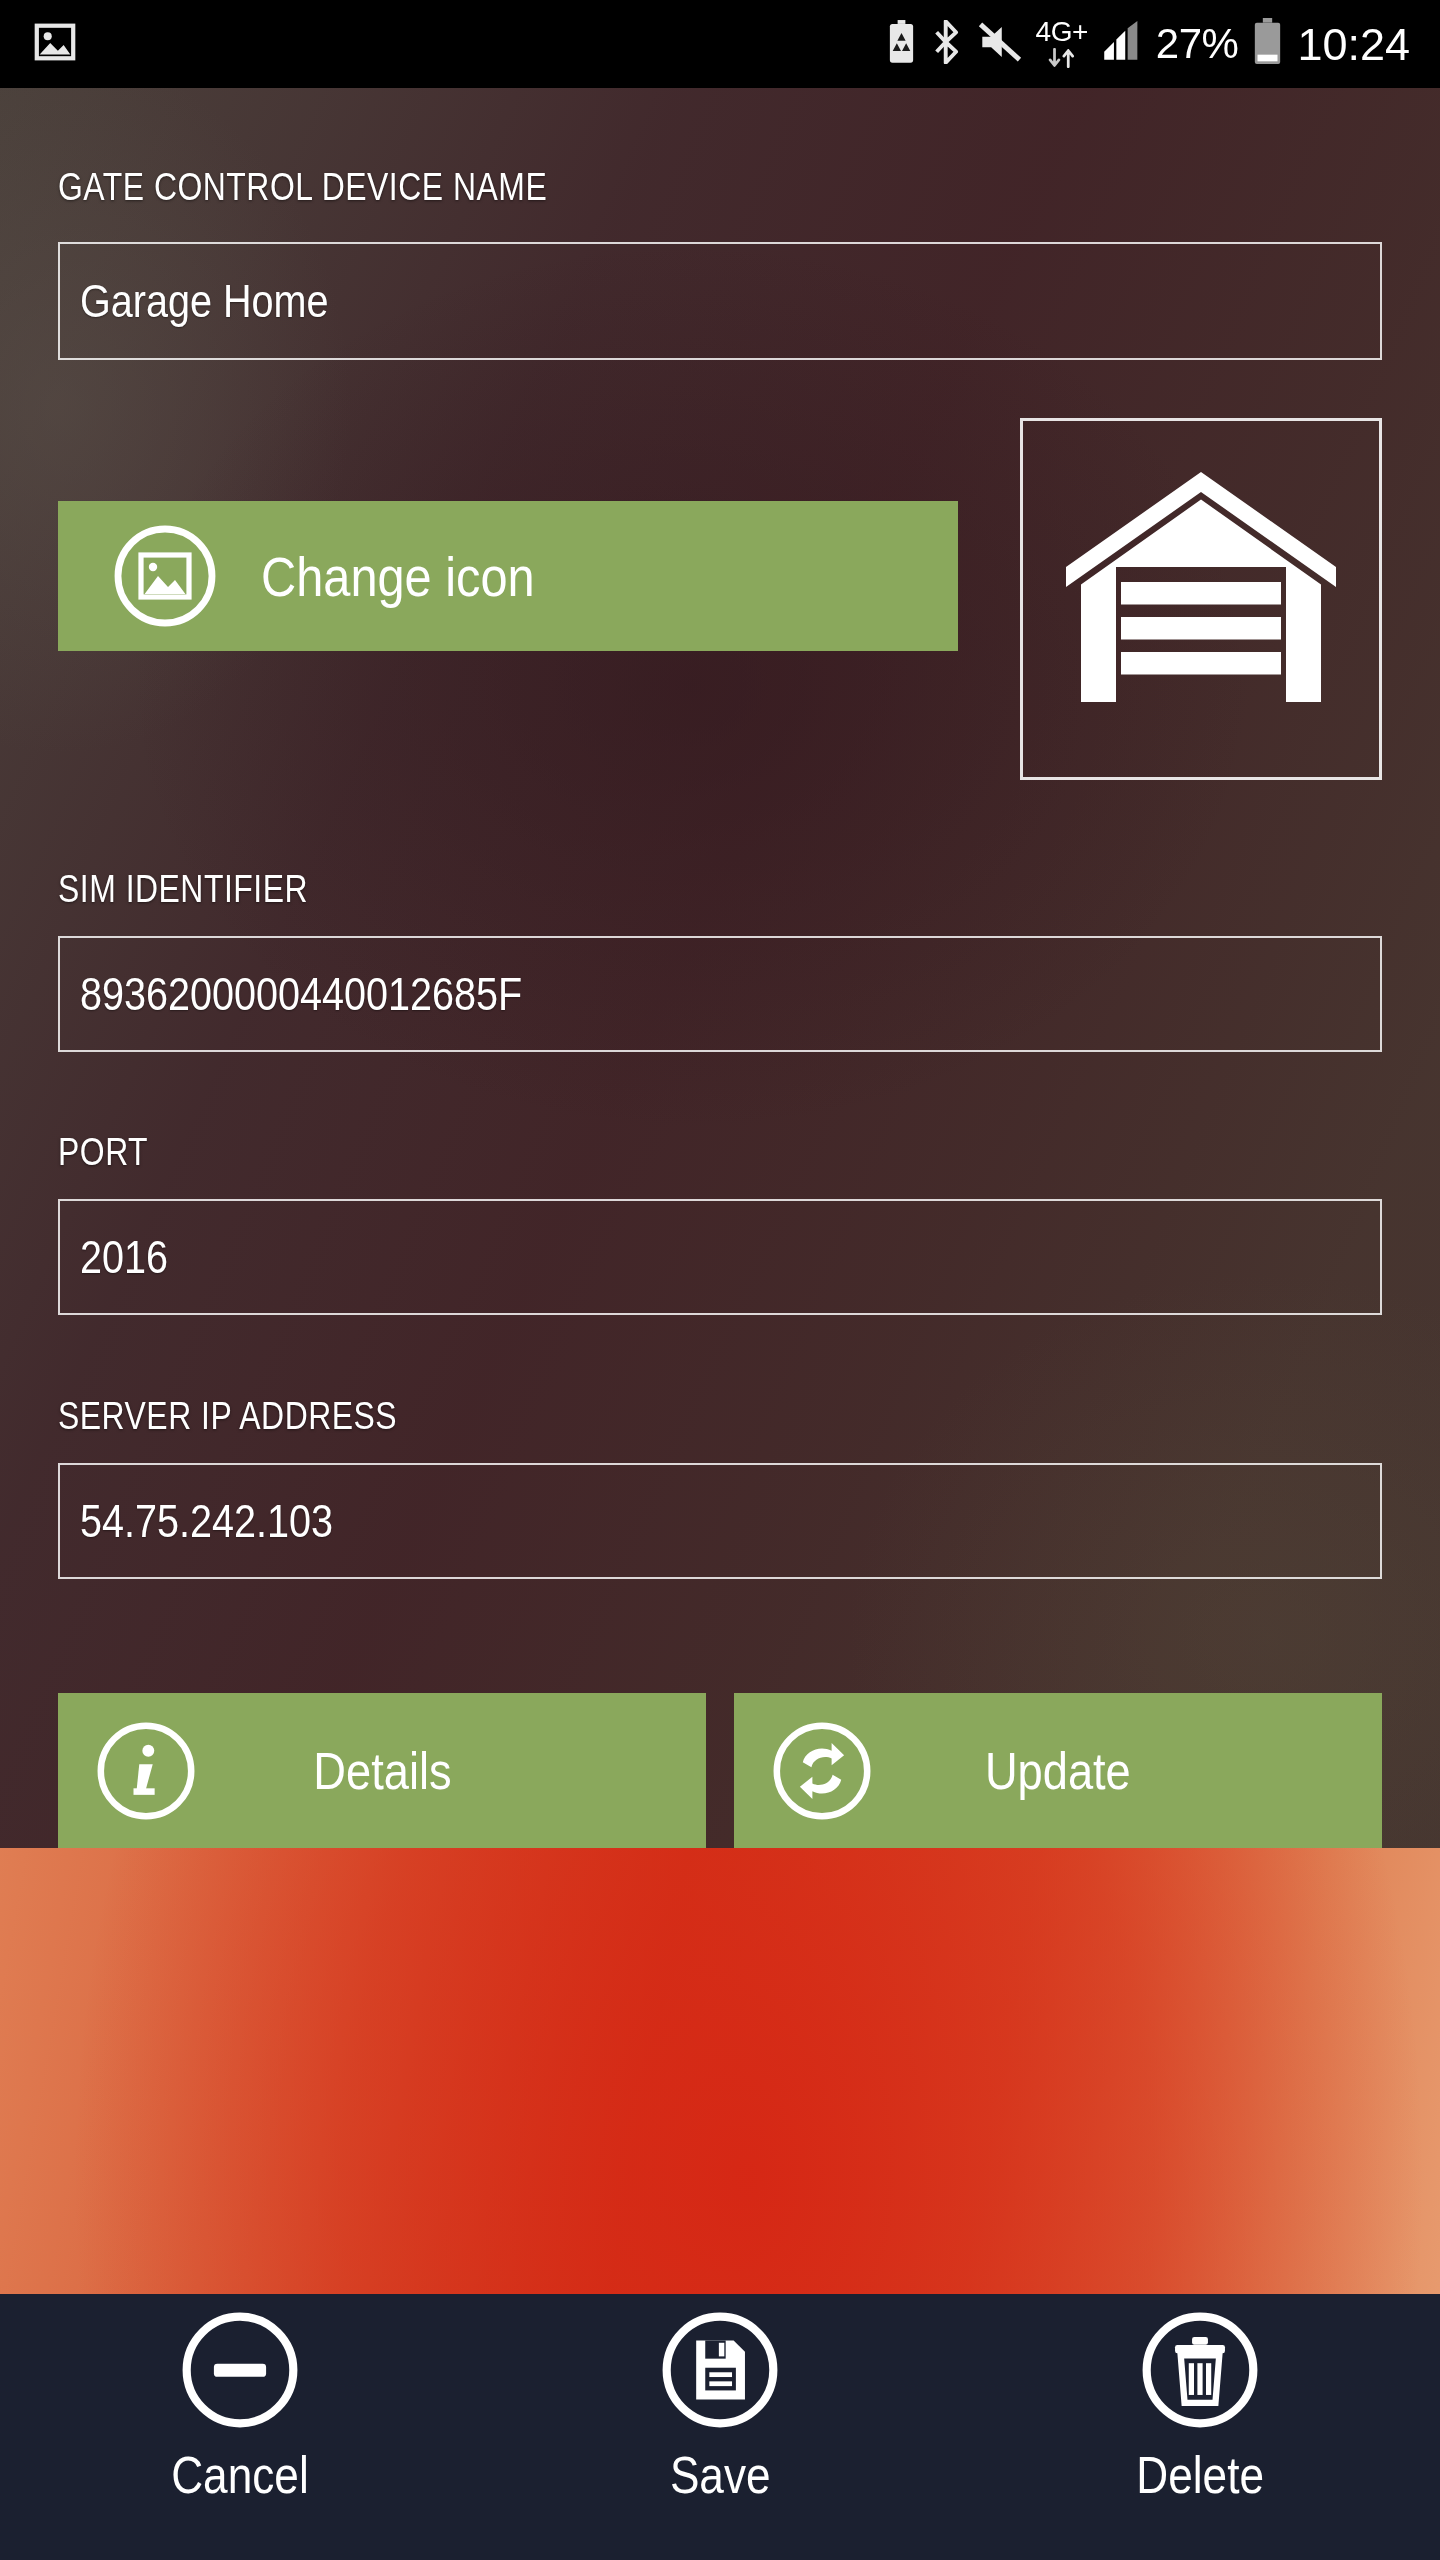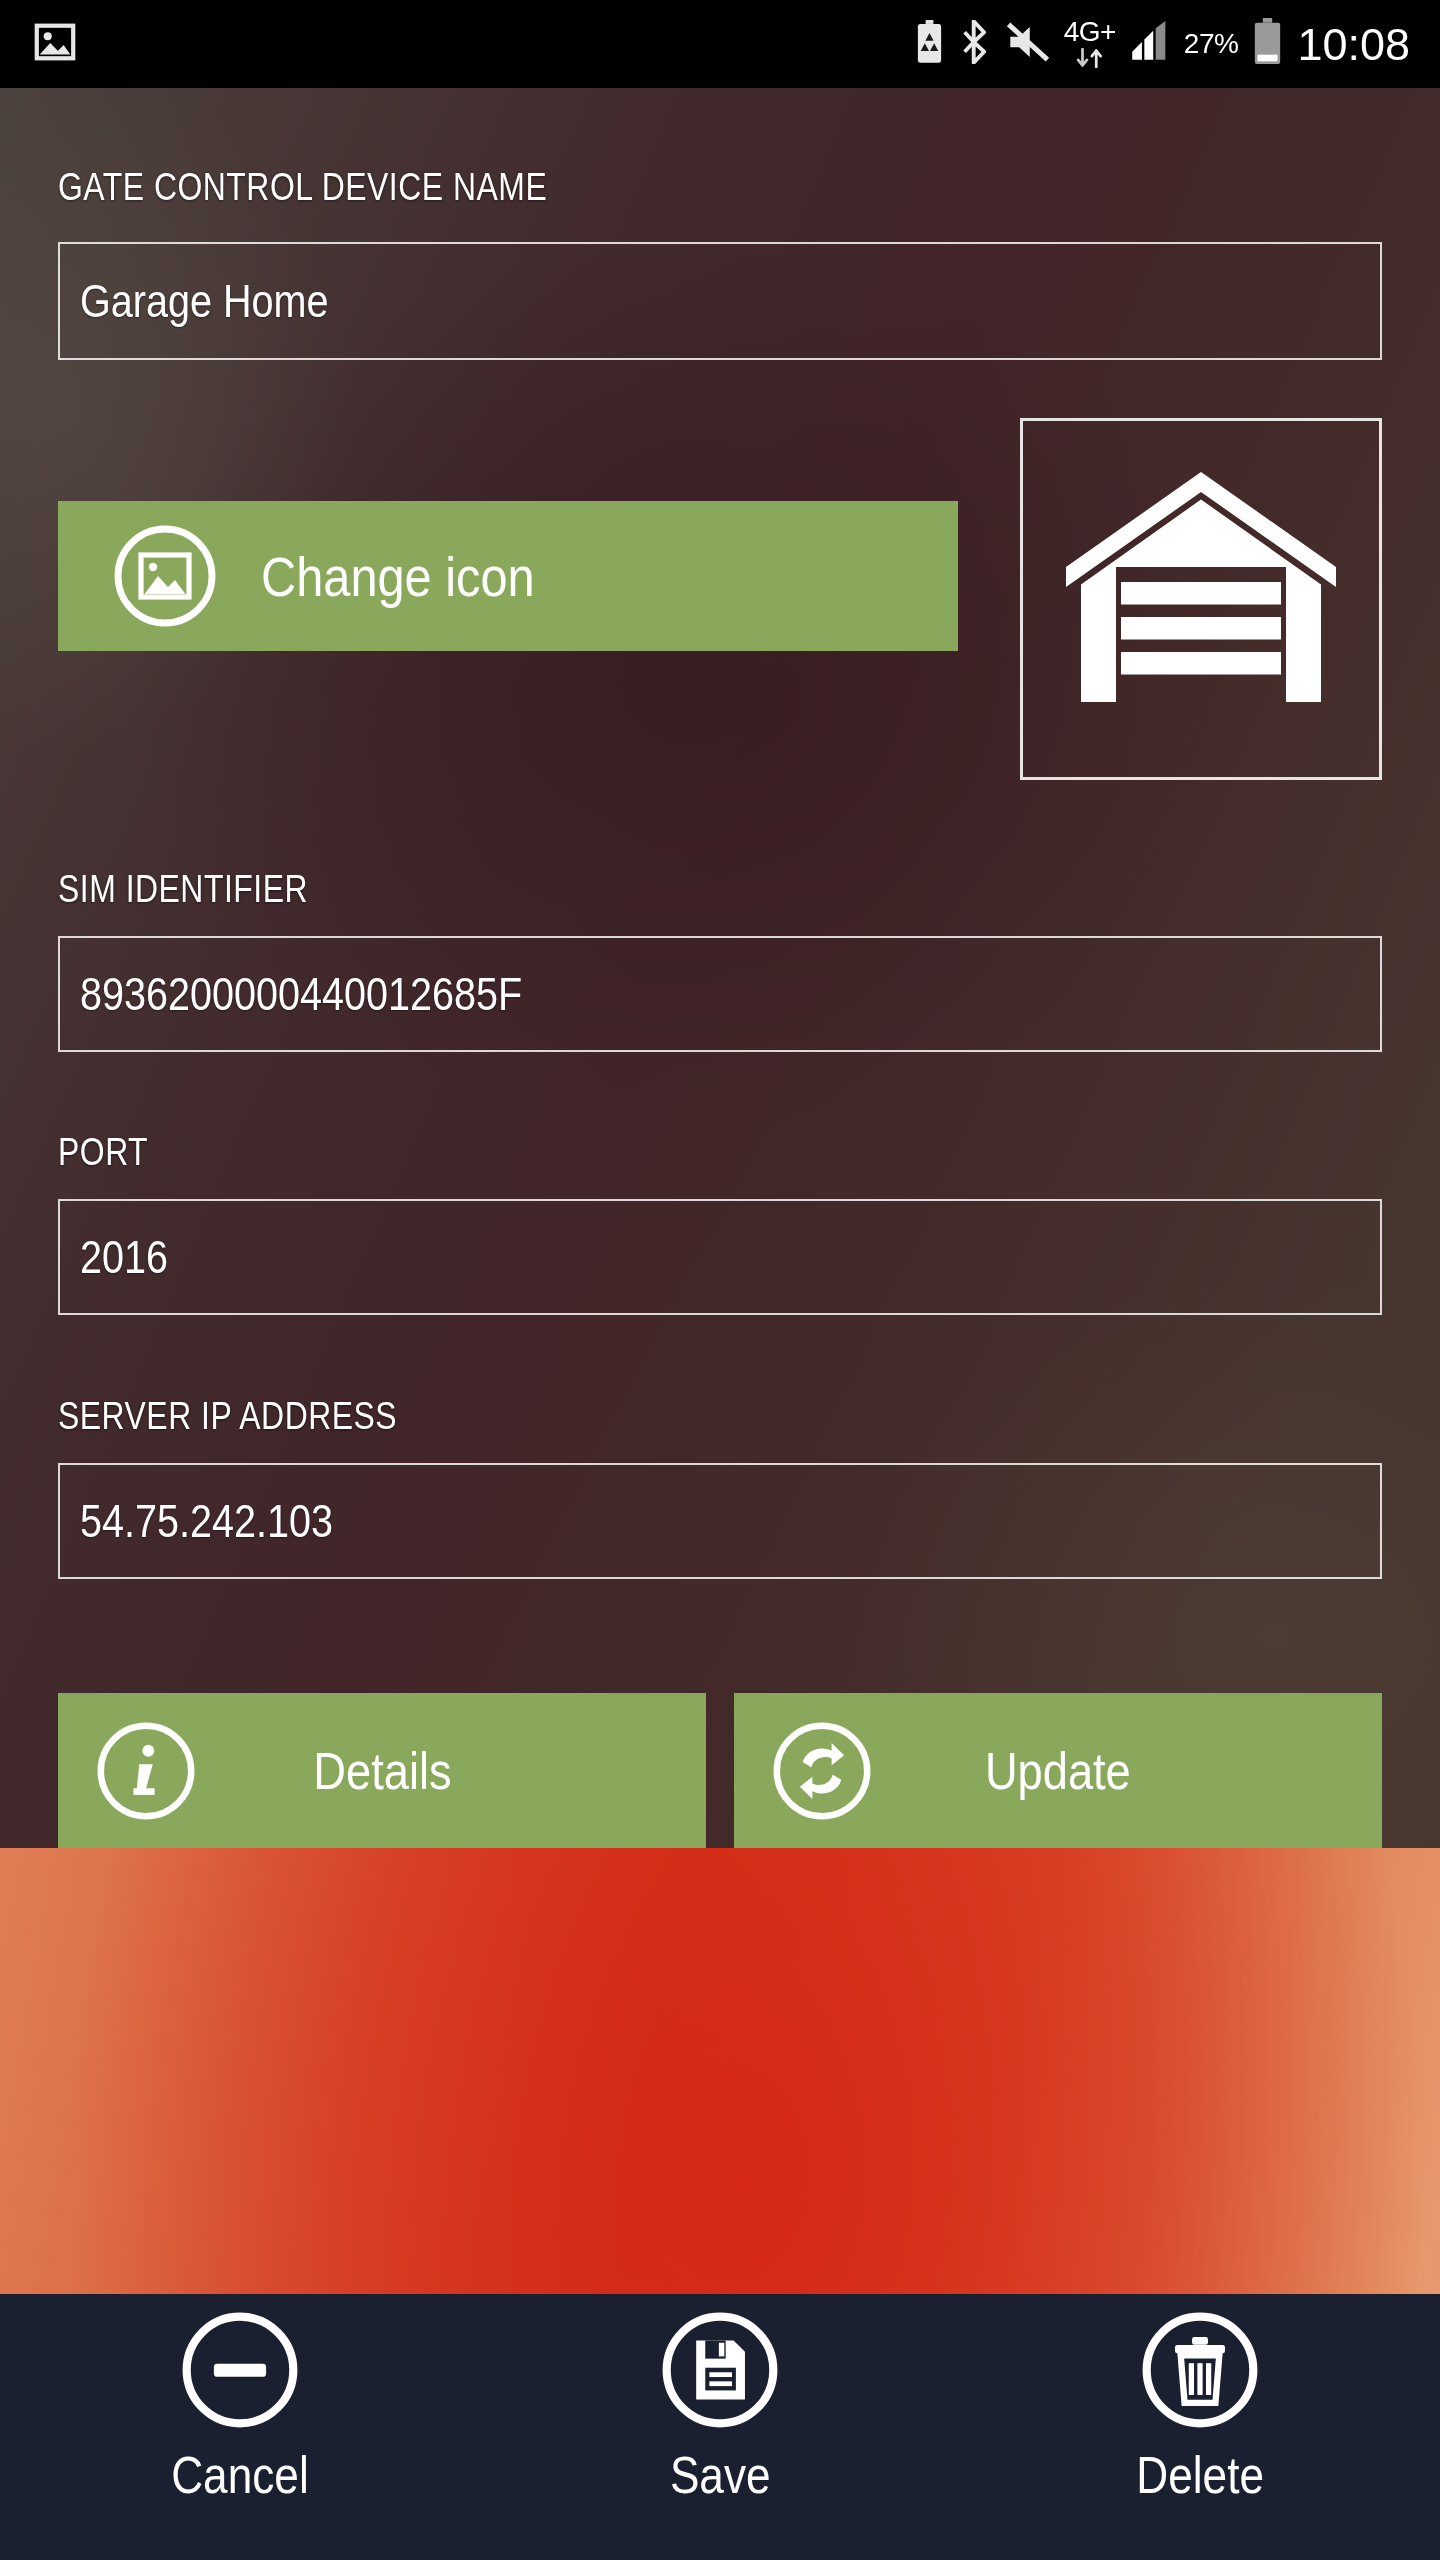--- a/index.html
+++ b/index.html
@@ -52,21 +52,21 @@
     position:absolute; left:0; top:0; width:1440px; height:88px;
     background:#000; z-index:40;
     display:flex; align-items:center;
   }
   .sb-left { margin-left:32px; display:flex; align-items:center; }
   .sb-right {
     margin-left:auto; margin-right:30px;
     display:flex; align-items:center; gap:13px;
   }
   .sb-text {
-    color:#fff; font-size:28px; font-weight:400;
+    color:#fff; font-size:42px; font-weight:400;
     font-family:"Liberation Sans", sans-serif;
     letter-spacing:-0.5px; line-height:1;
   }
   .sb-clock { font-size:45px; letter-spacing:0px; }
 
   
   #content {
     position:absolute; left:0; top:88px; width:1440px; height:1760px;
     z-index:10; padding:0 58px;border-radius:23px;
   }
@@ -262,21 +262,21 @@
       <span class="sb-text">27%</span>
 
       <span>
         <svg width="33" height="48" viewBox="0 0 24 36">
           <rect x="8.5" y="0" width="7" height="3.5" fill="#9a9a9a"></rect>
           <rect x="2.5" y="3.5" width="19" height="31" rx="1.5" fill="#9a9a9a"></rect>
           <rect x="4.5" y="27.5" width="15" height="5" fill="#ffffff"></rect>
         </svg>
       </span>
 
-      <span class="sb-text sb-clock">10:08</span>
+      <span class="sb-text sb-clock">10:24</span>
     </div>
   </div>
 
   <div id="content">
 
     <div id="row-name">
       <div class="field-label" id="lbl-name">GATE CONTROL DEVICE NAME</div>
       <div class="field-box" id="box-name">
         <span class="field-value">Garage Home</span>
       </div>

